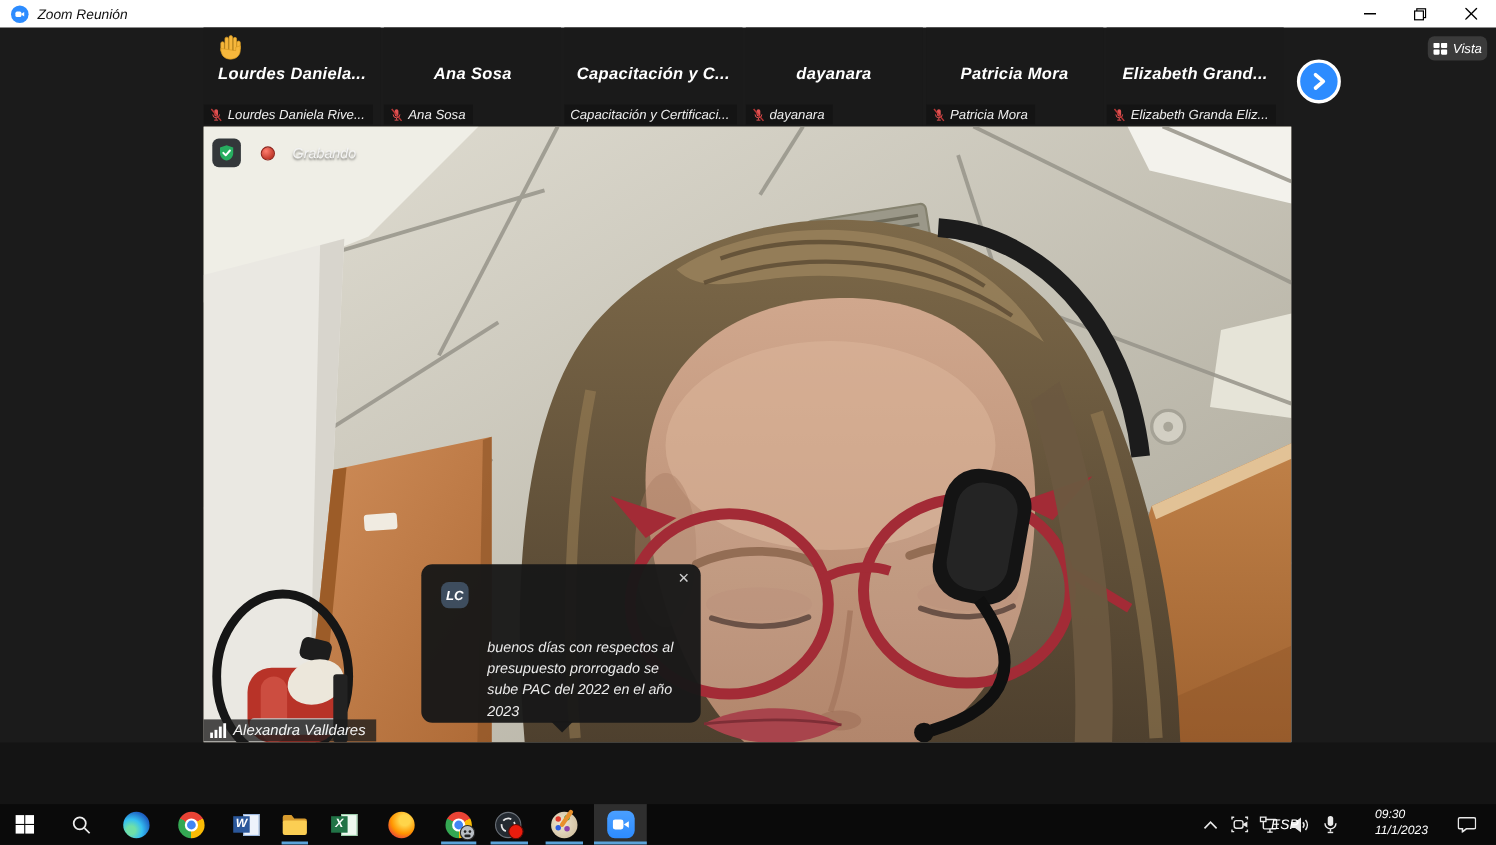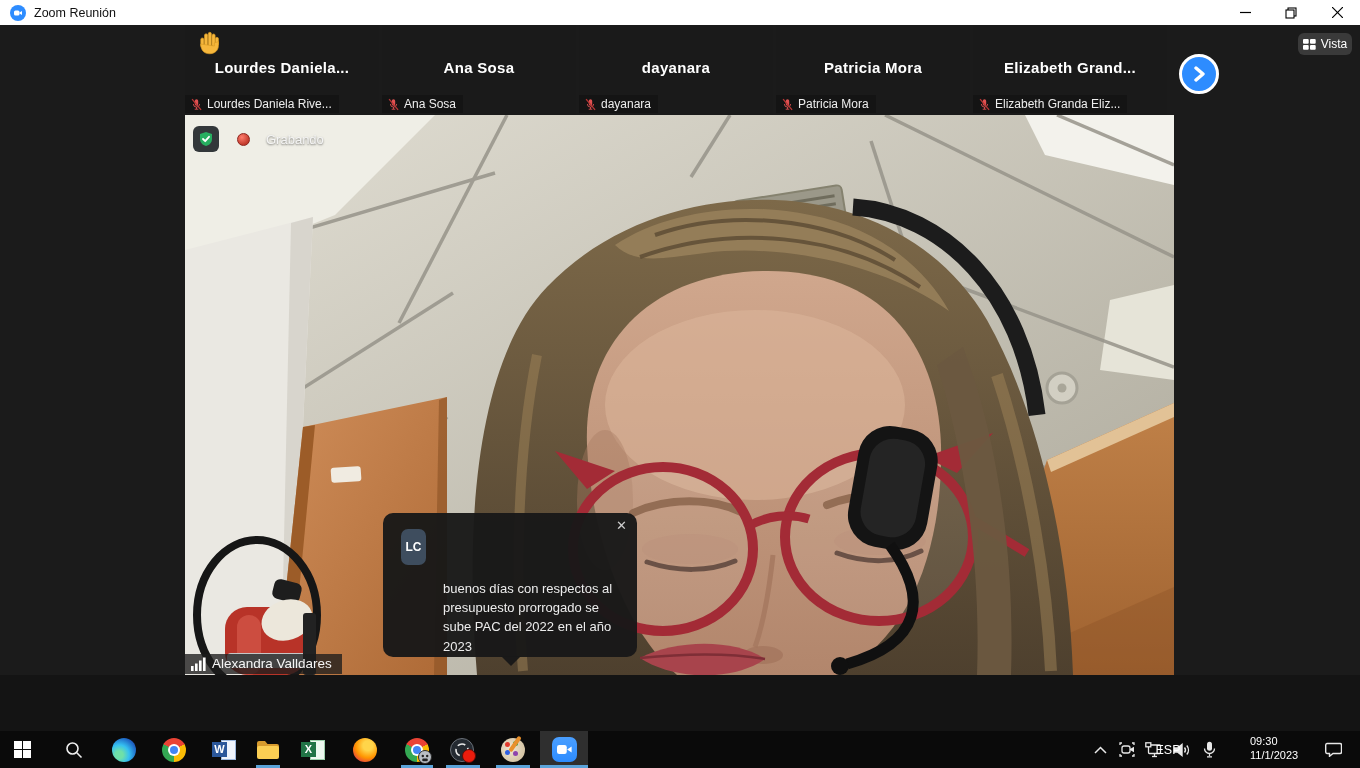--- a/index.html
+++ b/index.html
@@ -1,17 +1,17 @@
 <!DOCTYPE html>
 <html><head>
 <meta charset="utf-8">
 <style>
   html,body{margin:0;padding:0;background:#000;}
   #app{position:relative;width:1360px;height:768px;overflow:hidden;background:#1b1b1b;
-       font-family:"Liberation Sans","DejaVu Sans",sans-serif;-webkit-font-smoothing:antialiased;}
+       font-family:"Liberation Sans","DejaVu Sans",sans-serif;font-style:italic;-webkit-font-smoothing:antialiased;}
   
   .titlebar{position:absolute;left:0;top:0;width:1360px;height:25px;background:#fff;display:flex;align-items:center;}
   .tb-appicon{width:16px;height:16px;border-radius:50%;background:#2d8cff;margin-left:10px;display:flex;align-items:center;justify-content:center;}
   .tb-title{margin-left:8px;font-size:12.5px;color:#111;}
   .winbtns{position:absolute;right:0;top:0;height:25px;display:flex;}
   .winbtn{width:46px;height:25px;display:flex;align-items:center;justify-content:center;cursor:default;}
   
   .strip{position:absolute;left:185px;top:25px;width:982px;height:90px;display:flex;gap:3px;}
   .tile{position:relative;flex:1 1 0;background:#1a1a1a;overflow:hidden;}
   .tile-name{position:absolute;left:0;top:34px;width:100%;text-align:center;color:#fff;font-weight:bold;font-size:15px;letter-spacing:.3px;white-space:nowrap;overflow:hidden;}
@@ -24,21 +24,21 @@
   .stage{position:absolute;left:185px;top:115px;width:989px;height:560px;background:#beb9ac;overflow:hidden;}
   .stage svg.scene{position:absolute;left:0;top:0;}
   .recbar{position:absolute;left:193px;top:126px;display:flex;align-items:center;}
   .shieldbox{width:26px;height:26px;border-radius:6px;background:#33373a;display:flex;align-items:center;justify-content:center;}
   .recdot{width:11px;height:11px;border-radius:50%;background:radial-gradient(circle at 35% 30%,#ff7d6e,#c23a2c 70%);border:1px solid #8e241d;margin-left:18px;}
   .rectext{margin-left:16px;color:#f4f4f4;font-size:13px;text-shadow:0 1px 2px rgba(0,0,0,.5);}
   .speaker{position:absolute;left:185px;top:654px;display:flex;align-items:center;gap:6px;background:rgba(28,28,28,.78);padding:2px 10px 3px 6px;color:#f5f5f5;font-size:13.5px;}
   
   .chatpop{position:absolute;left:383px;top:513px;width:254px;height:144px;background:rgba(24,24,24,.96);border-radius:10px;color:#fff;}
   .chatpop .ptr{position:absolute;left:118px;bottom:-9px;width:0;height:0;border-left:10px solid transparent;border-right:10px solid transparent;border-top:10px solid rgba(24,24,24,.96);}
-  .cp-avatar{position:absolute;left:18px;top:16px;width:25px;height:36px;border-radius:7px;background:#3e4d5e;display:flex;align-items:center;justify-content:center;font-weight:bold;font-size:12px;color:#fff;}
+  .cp-avatar{position:absolute;left:18px;top:16px;width:25px;height:24px;border-radius:7px;background:#3e4d5e;display:flex;align-items:center;justify-content:center;font-weight:bold;font-size:12px;color:#fff;}
   .cp-title{position:absolute;left:60px;top:14px;width:178px;font-weight:bold;font-size:13.5px;line-height:1.35;}
   .cp-body{position:absolute;left:60px;top:66px;width:184px;font-size:13px;line-height:1.48;color:#ececec;}
   .cp-close{position:absolute;right:10px;top:6px;color:#cfcfcf;font-size:13px;line-height:13px;}
   
   .toolbar{position:absolute;left:0;top:675px;width:1360px;height:56px;background:#141414;}
   
   .taskbar{position:absolute;left:0;top:731px;width:1360px;height:37px;background:#0a0a0a;}
   .tk{position:absolute;top:0;width:44px;height:37px;display:flex;align-items:center;justify-content:center;transform:translateX(-50%);}
   .tk .circ{width:24px;height:24px;border-radius:50%;}
   .uline{position:absolute;top:34px;height:3px;background:#5ba3d9;}
@@ -108,20 +108,26 @@
     </div>
     <div class="tile">
       <div class="tile-name">Ana Sosa</div>
       <div class="tile-label">
         <svg width="13" height="13" viewBox="0 0 16 16">
             <path d="M8 1.6a2.1 2.1 0 0 1 2.1 2.1v3.8a2.1 2.1 0 1 1-4.2 0V3.7A2.1 2.1 0 0 1 8 1.6z" fill="#e05252"></path>
             <path d="M4.2 7.4a3.8 3.8 0 0 0 7.6 0M8 11.2v2.3M5.8 13.8h4.4" stroke="#e05252" stroke-width="1.1" fill="none"></path>
             <line x1="2.6" y1="1.4" x2="13.6" y2="14.6" stroke="#b93636" stroke-width="1.6"></line>
           </svg>
         <span>Ana Sosa</span>
+      </div>
+    </div>
+    <div class="tile">
+      <div class="tile-name">Capacitación  y  C...</div>
+      <div class="tile-label">
+        <span>Capacitación y Certificaci...</span>
       </div>
     </div>
     <div class="tile">
       <div class="tile-name">dayanara</div>
       <div class="tile-label">
         <svg width="13" height="13" viewBox="0 0 16 16">
             <path d="M8 1.6a2.1 2.1 0 0 1 2.1 2.1v3.8a2.1 2.1 0 1 1-4.2 0V3.7A2.1 2.1 0 0 1 8 1.6z" fill="#e05252"></path>
             <path d="M4.2 7.4a3.8 3.8 0 0 0 7.6 0M8 11.2v2.3M5.8 13.8h4.4" stroke="#e05252" stroke-width="1.1" fill="none"></path>
             <line x1="2.6" y1="1.4" x2="13.6" y2="14.6" stroke="#b93636" stroke-width="1.6"></line>
           </svg>

